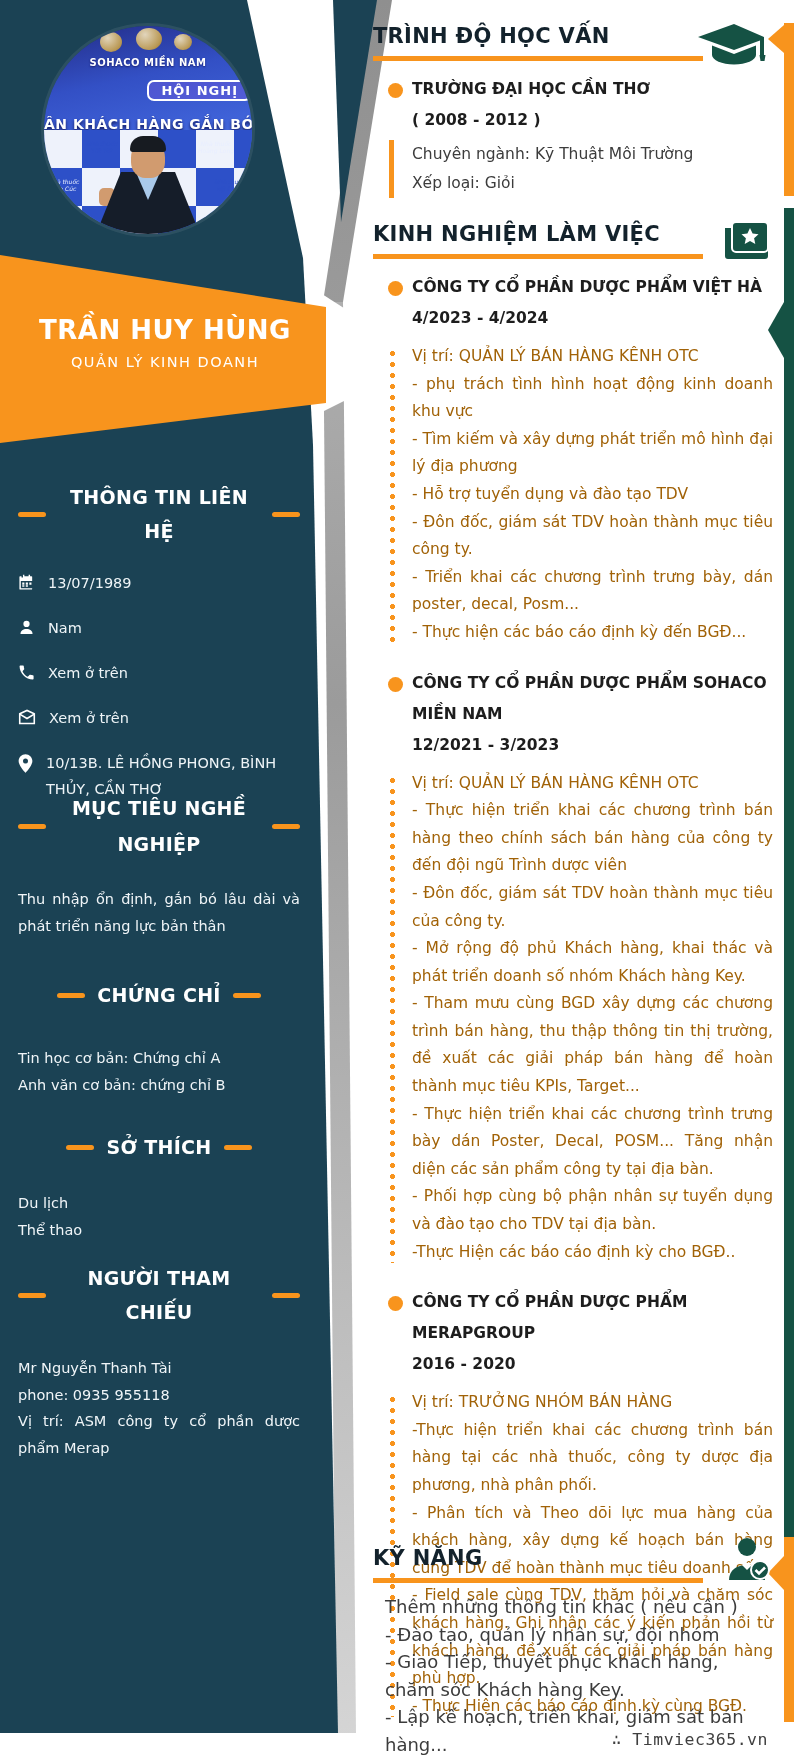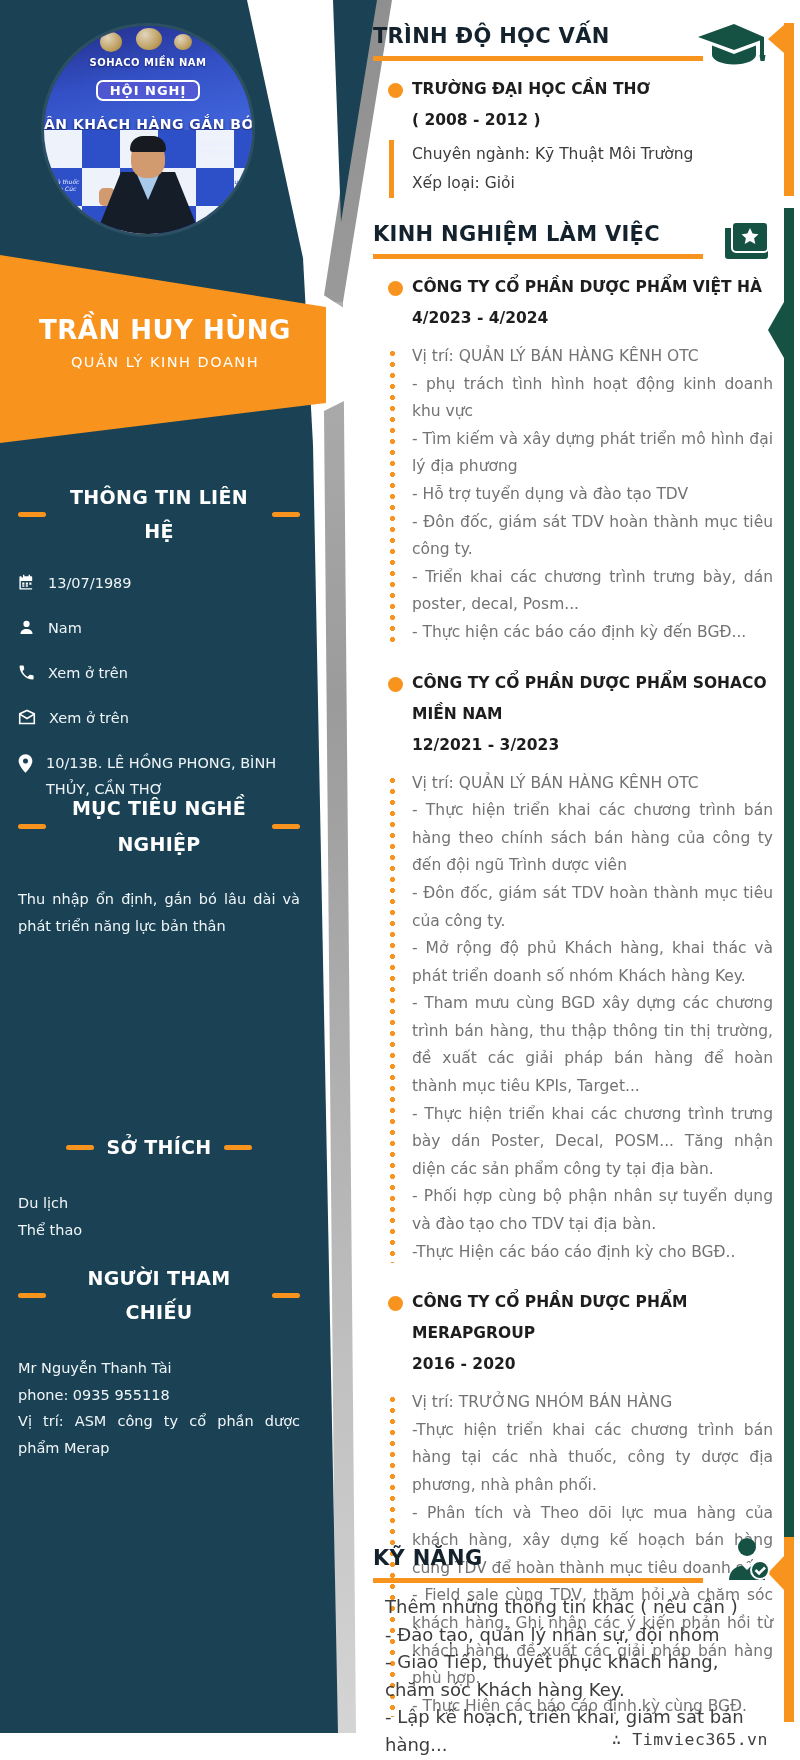--- a/index.html
+++ b/index.html
@@ -27,21 +27,21 @@
   
   .sidebar { position:absolute; inset:0; background:#1b4254; z-index:3;
     clip-path:polygon(0 0,247px 0,303px 258px,313px 445px,338px 1733px,0 1733px); color:#eef4f7; }
 
   .photo-ring { position:absolute; left:44px; top:26px; width:208px; height:208px; border-radius:50%;
     overflow:hidden; background:linear-gradient(168deg,#232c86 0%,#3350c5 28%,#3f62d8 52%,#5b7ce4 100%);
     box-shadow:0 0 0 3px rgba(255,255,255,.08); }
   .pearl { position:absolute; border-radius:50%; background:radial-gradient(circle at 35% 30%,#f6e6bf,#c9a24a 70%,#8a6a20); opacity:.9; }
   .ph-txt { position:absolute; width:100%; text-align:center; color:#fff; white-space:nowrap; }
   .ph-company { top:31px; font-size:10px; font-weight:bold; letter-spacing:.5px; text-shadow:0 1px 2px rgba(10,10,80,.7); }
-  .ph-badge-wrap { position:absolute; top:54px; width:100%; text-align:center; }
+  .ph-badge-wrap { position:absolute; top:54px; width:100%; text-align:right; }
   .ph-badge { display:inline-block; border:2px solid #fff; border-radius:7px; padding:1px 12px;
     color:#fff; font-size:13px; font-weight:bold; letter-spacing:1px; background:rgba(110,90,220,.45); }
   .ph-banner { top:90px; font-size:14px; font-weight:bold; letter-spacing:.5px; text-shadow:0 2px 3px rgba(8,8,60,.8); }
   .ph-date { top:114px; font-size:8px; font-weight:bold; letter-spacing:.5px; opacity:.95; }
   .ph-checker { position:absolute; left:0; right:0; bottom:0; height:104px;
     background:conic-gradient(#2d50c8 25%,#eef2fb 0 50%,#2d50c8 0 75%,#eef2fb 0); background-size:76px 76px; }
   .cell-label { position:absolute; font-size:6px; line-height:7px; text-align:center; width:36px; font-style:italic; }
   .cell-label.on-blue { color:#e8eeff; }
   .cell-label.on-white { color:#2d50c8; }
   .person { position:absolute; bottom:0; left:50%; transform:translateX(-50%); width:110px; height:96px; }
@@ -79,21 +79,21 @@
   .exp-entry.later { margin-top:21px; }
   .b-title { font-size:15.5px; font-weight:bold; color:#1d1d1d; line-height:31px; }
   .b-title::before { content:""; position:absolute; left:15px; top:9px; width:15px; height:15px;
     border-radius:50%; background:#f8941d; }
   .b-period { font-size:15.5px; font-weight:bold; color:#1d1d1d; line-height:31px; }
   .edu-body { margin-left:-23px; margin-top:4px; border-left:5px solid #f8941d; padding-left:18px; }
   .edu-body p { font-size:15.5px; color:#3c3c3c; line-height:29px; }
   .desc { position:relative; margin-top:9px; }
   .desc::before { content:""; position:absolute; left:-22px; top:5px; bottom:3px; width:5px;
     background-image:radial-gradient(circle,#f8941d 2.4px,rgba(0,0,0,0) 2.6px); background-size:5px 11px; background-repeat:repeat-y; }
-  .desc p { font-size:15.5px; color:#737373; line-height:27.6px; text-align:justify; }
+  .desc p { font-size:15.5px; color:#a16207; line-height:27.6px; text-align:justify; }
   .skills-body { margin-left:12px; margin-top:10px; }
   .skills-body p { font-size:18px; color:#3c3c3c; line-height:27.6px; }
 
   .footer-brand { position:absolute; right:32px; top:1730px; z-index:5;
     font-family:"DejaVu Sans Mono","Liberation Mono",monospace; font-size:16.5px; color:#3f3f3f; letter-spacing:.5px; }
 </style>
 </head>
 <body>
 
 <div class="canvas">
@@ -179,20 +179,31 @@
 
     <section class="side-sec" style="top:790px;">
       <h3 class="side-h">
         <span class="dash"></span>
         <span style="line-height:36px;">MỤC TIÊU NGHỀ NGHIỆP</span>
         <span class="dash"></span>
       </h3>
       <p class="side-body just" style="margin-top:24px;">Thu nhập ổn định, gắn bó lâu dài và phát triển năng lực bản thân</p>
     </section>
 
+    <section class="side-sec" style="top:978px;">
+      <h3 class="side-h">
+        <span class="dash"></span>
+        <span>CHỨNG CHỈ</span>
+        <span class="dash"></span>
+      </h3>
+      <div class="side-body" style="margin-top:33px;">
+        <p>Tin học cơ bản: Chứng chỉ A</p>
+        <p>Anh văn cơ bản: chứng chỉ B</p>
+      </div>
+    </section>
 
     <section class="side-sec" style="top:1130px;">
       <h3 class="side-h">
         <span class="dash"></span>
         <span>SỞ THÍCH</span>
         <span class="dash"></span>
       </h3>
       <div class="side-body" style="margin-top:26px;">
         <p>Du lịch</p>
         <p>Thể thao</p>

